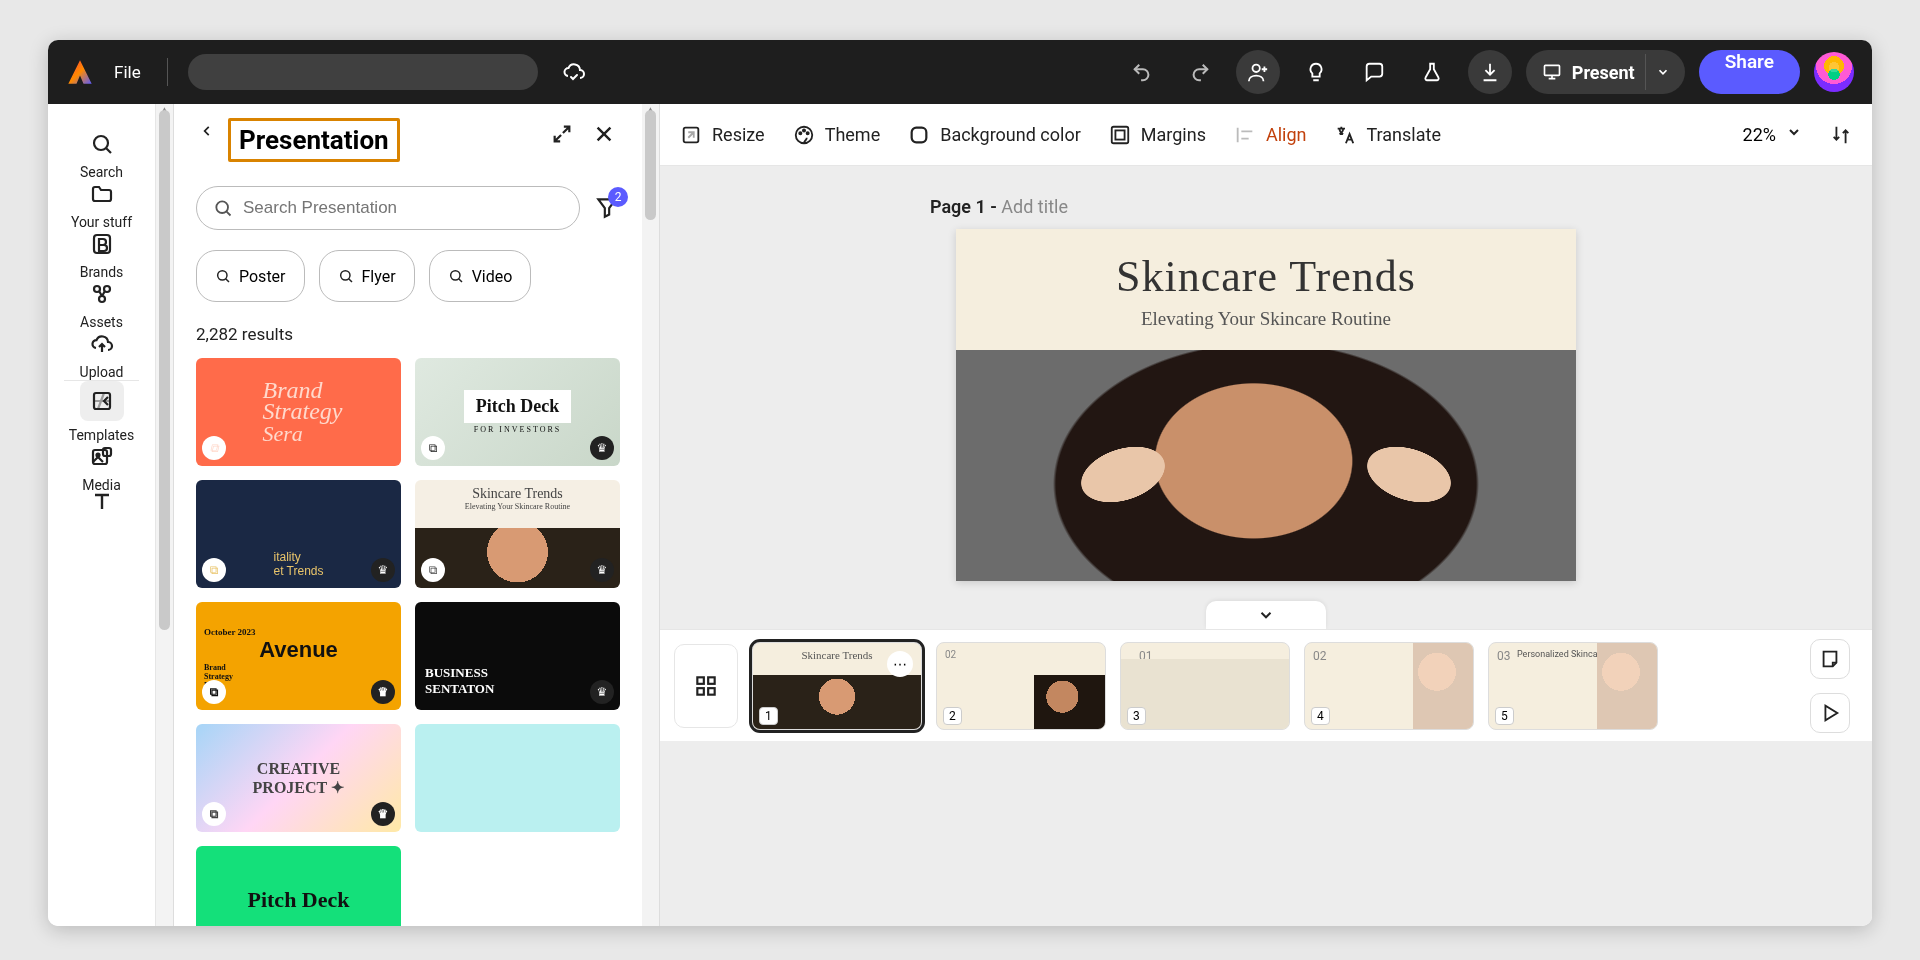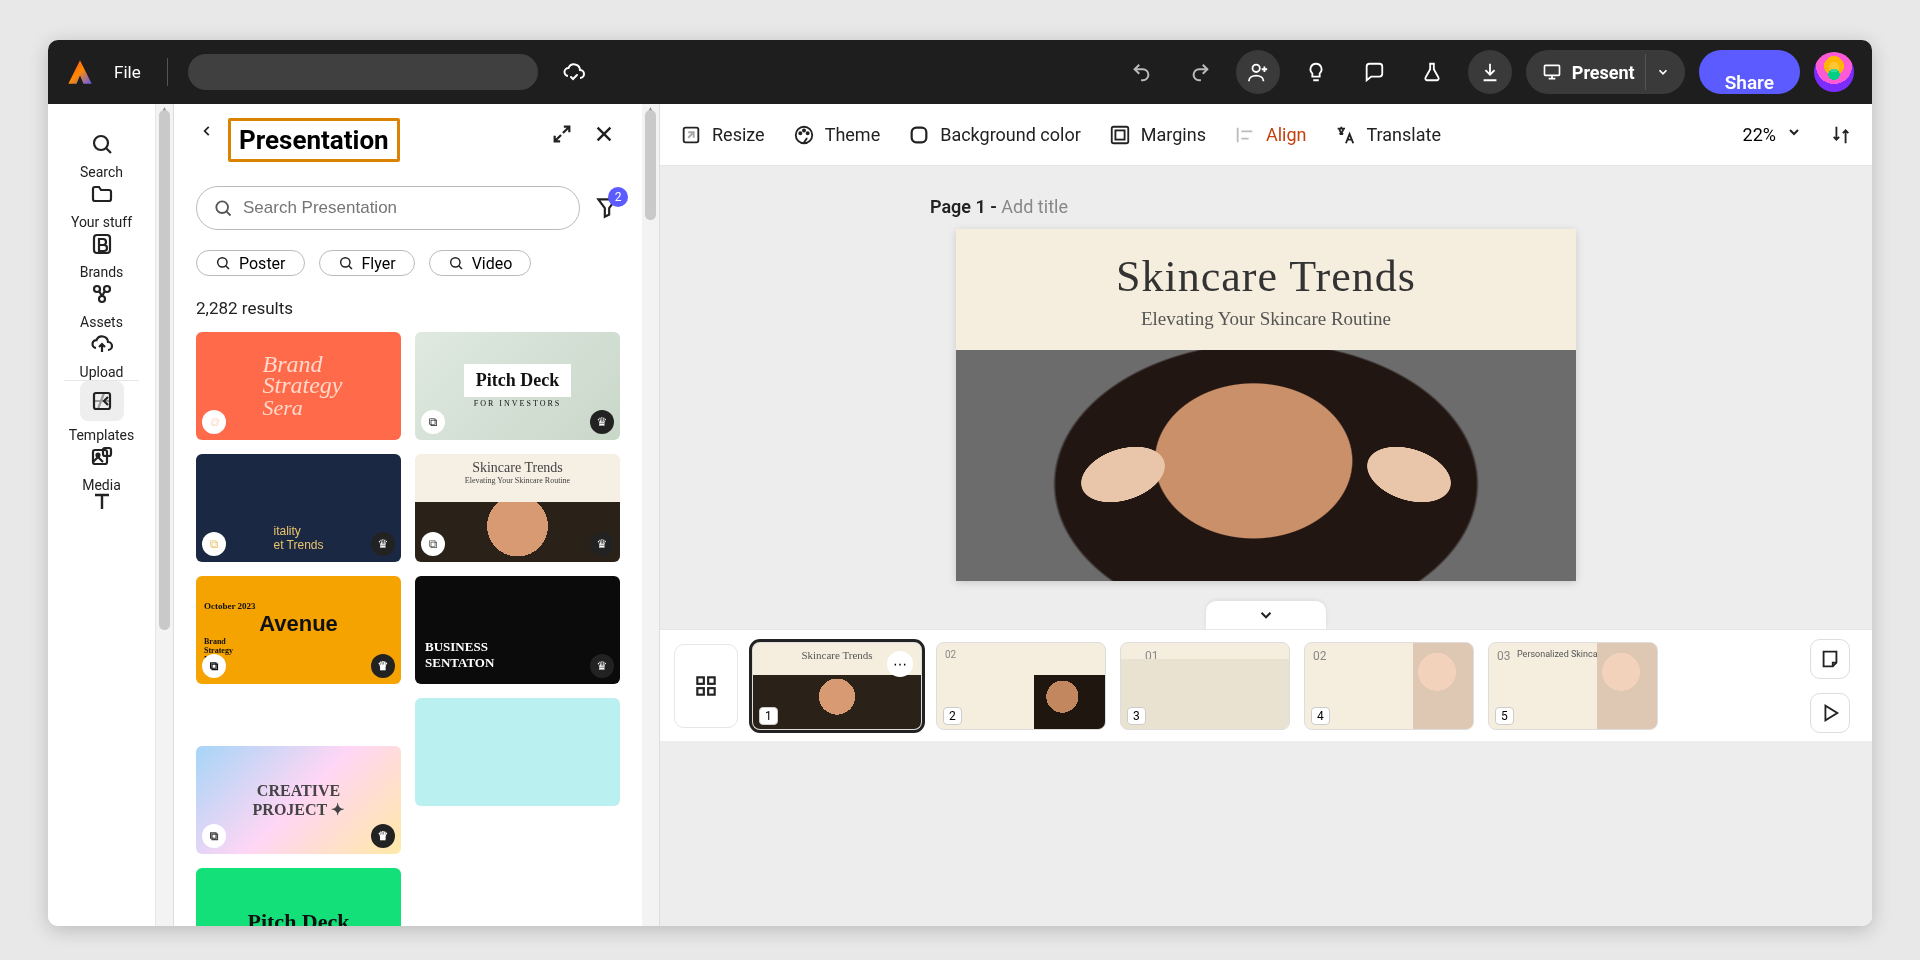--- a/index.html
+++ b/index.html
@@ -11,21 +11,21 @@
   .divider-v { width: 1px; height: 28px; background: #555; margin: 0 6px; }
   .file-btn { color: #fff; font-size: 17px; padding: 0 6px; cursor: pointer; }
   .search-pill { width: 350px; height: 36px; background: #404040; border-radius: 18px; }
   .cloud-icon { color: #fff; }
   .top-spacer { flex: 1; }
   .icon-btn { width: 44px; height: 44px; display: flex; align-items: center; justify-content: center; color: #ddd; border-radius: 22px; cursor: pointer; }
   .icon-btn.circled { background: #3a3a3a; }
   .present-group { display: flex; align-items: center; background: #3a3a3a; border-radius: 22px; height: 44px; padding: 0 4px 0 16px; gap: 10px; }
   .present-label { color: #fff; font-size: 18px; font-weight: 700; }
   .present-caret { width: 36px; height: 36px; display: flex; align-items: center; justify-content: center; color: #fff; border-left: 1px solid #555; }
-  .share-btn { background: #5b5bff; color: #fff; font-size: 19px; font-weight: 600; height: 44px; padding: 0 26px; border-radius: 22px; display: flex; align-items: flex-end; cursor: pointer; }
+  .share-btn { background: #5b5bff; color: #fff; font-size: 19px; font-weight: 600; height: 44px; padding: 0 26px; border-radius: 22px; display: flex; align-items: flex-start; cursor: pointer; }
   .avatar { width: 40px; height: 40px; border-radius: 50%; background: radial-gradient(circle at 50% 35%, #ffb703 0 30%, #ff5ad5 30% 55%, #7b2cff 55% 100%); position: relative; }
   .avatar::after { content: ""; position: absolute; inset: 8px; border-radius: 50%; background: radial-gradient(circle at 50% 30%, #fff3 0 25%, transparent 25%), radial-gradient(circle at 50% 60%, #00d084 0 30%, transparent 30%); }
   
   .body-row { flex: 1; display: flex; min-height: 0; }
   
   .leftnav { width: 108px; background: #fff; border-right: 1px solid #e6e6e6; display: flex; flex-direction: column; align-items: center; padding-top: 26px; }
   .nav-item { display: flex; flex-direction: column; align-items: center; gap: 6px; cursor: pointer; width: 80px; }
   .nav-item .icon { width: 28px; height: 28px; display: flex; align-items: center; justify-content: center; }
   .nav-item .lbl { font-size: 14px; color: #222; text-align: center; }
   .nav-item.active .icon { background: #eee; border-radius: 8px; width: 44px; height: 40px; }
@@ -40,37 +40,37 @@
   .back-caret { font-size: 20px; color: #222; cursor: pointer; padding: 4px; }
   .tp-title { font-size: 26px; font-weight: 700; padding: 4px 8px; border: 3px solid #d98300; border-radius: 2px; }
   .tp-header-spacer { flex: 1; }
   .tp-icon { width: 32px; height: 32px; display: flex; align-items: center; justify-content: center; cursor: pointer; }
   .tp-searchrow { display: flex; align-items: center; gap: 14px; margin-top: 24px; }
   .tp-search { flex: 1; height: 44px; border: 1.5px solid #bbb; border-radius: 22px; display: flex; align-items: center; padding: 0 16px; gap: 10px; }
   .tp-search input { border: none; outline: none; font-size: 17px; flex: 1; background: transparent; }
   .filter-badge-wrap { position: relative; cursor: pointer; }
   .filter-badge { position: absolute; top: -8px; right: -8px; background: #5b5bff; color: #fff; width: 20px; height: 20px; border-radius: 50%; font-size: 12px; display: flex; align-items: center; justify-content: center; }
   .chip-row { display: flex; gap: 14px; margin-top: 20px; }
-  .chip { height: 26px; border: 1.5px solid #bbb; border-radius: 20px; display: flex; align-items: center; gap: 8px; padding: 0 18px; font-size: 16px; cursor: pointer; }
+  .chip { height: 52px; border: 1.5px solid #bbb; border-radius: 20px; display: flex; align-items: center; gap: 8px; padding: 0 18px; font-size: 16px; cursor: pointer; }
   .results-count { margin-top: 22px; font-size: 17px; color: #222; }
   .grid { display: grid; grid-template-columns: 1fr 1fr; gap: 14px; margin-top: 14px; overflow: hidden; }
   .tmpl { height: 108px; border-radius: 6px; position: relative; overflow: hidden; cursor: pointer; display: flex; align-items: center; justify-content: center; font-family: Georgia, serif; }
   .tmpl .corner-badge { position: absolute; left: 6px; bottom: 6px; width: 24px; height: 24px; background: #fff; border-radius: 50%; display: flex; align-items: center; justify-content: center; font-size: 12px; }
   .tmpl .prem-badge { position: absolute; right: 6px; bottom: 6px; width: 24px; height: 24px; background: #222; color: #fff; border-radius: 50%; display: flex; align-items: center; justify-content: center; font-size: 12px; }
   
   .t1 { background: #ff6b4a; color: #ffd9cc; font-style: italic; font-size: 24px; line-height: 0.9; padding-left: 8px; text-align: left; }
   .t2 { background: linear-gradient(135deg,#dfe9e0,#c9d7c9); color: #111; flex-direction: column; }
   .t3 { background: linear-gradient(#1a2844,#1a2844); color: #e9c46a; font-size: 12px; padding-top:60px; }
   .t4 { background: #f5efe4; color: #444; flex-direction: column; font-family: Georgia,serif; }
   .t4 .face { width:100%; height:60px; background: radial-gradient(circle at 50% 40%, #d89a73 0 28%, #2a2218 28% 100%); margin-top:auto; }
   .t5 { background: #1d2d6b; color: #fff; flex-direction: column; font-size: 11px; padding:6px; }
   .t5 .card { background:#fff; color:#1d2d6b; padding:4px 8px; font-weight:700; margin-bottom:4px; }
   .t6 { background: #f4a300; color: #111; flex-direction: column; font-size: 16px; font-weight: 700; }
   .t7 { background: #0b0b0b; color: #fff; flex-direction: column; font-size: 13px; padding-top:50px; text-align:left; align-items:flex-start; padding-left:10px; }
-  .t8 { background: linear-gradient(135deg,#a6d5f7,#ffd6f5,#ffe9a6); color: #444; font-weight:700; font-size:16px; flex-direction: column; margin-top: 48px; }
+  .t8 { background: linear-gradient(135deg,#a6d5f7,#ffd6f5,#ffe9a6); color: #444; font-weight:700; font-size:16px; flex-direction: column; }
   .t9 { background: #baf0f0; }
   .t10 { background: #14e07a; color: #111; font-weight: 800; font-size: 22px; }
   
   .canvas-col { flex: 1; display: flex; flex-direction: column; min-width: 0; }
   .canvas-toolbar { height: 62px; border-bottom: 1px solid #e6e6e6; display: flex; align-items: center; padding: 0 20px; gap: 28px; }
   .tb-item { display: flex; align-items: center; gap: 10px; font-size: 18px; color: #222; cursor: pointer; }
   .tb-item.disabled { color: #c2410c; cursor: default; }
   .tb-spacer { flex: 1; }
   .zoom { display: flex; gap: 10px; font-size: 18px; }
   .canvas-stage { flex: 1; background: #ededed; position: relative; display: flex; flex-direction: column; align-items: center; overflow: hidden; }
@@ -483,21 +483,21 @@
             <div class="mini-img"></div>
             <div class="num">1</div>
             <div class="more">⋯</div>
           </div>
           <div class="thumb t-face">
             <div style="position:absolute;left:8px;top:6px;font-size:10px;color:#888">02</div>
             <div class="mini-img"></div>
             <div class="num">2</div>
           </div>
           <div class="thumb t-prod">
-            <div style="position:absolute;left:24px;top:6px;font-size:12px;color:#888">01</div>
+            <div style="position:absolute;left:18px;top:6px;font-size:12px;color:#888">01</div>
             <div class="mini-img"></div>
             <div class="num">3</div>
           </div>
           <div class="thumb t-beauty">
             <div style="position:absolute;left:8px;top:6px;font-size:12px;color:#888">02</div>
             <div class="mini-img"></div>
             <div class="num">4</div>
           </div>
           <div class="thumb t-beauty">
             <div style="position:absolute;left:8px;top:6px;font-size:12px;color:#888">03</div>

